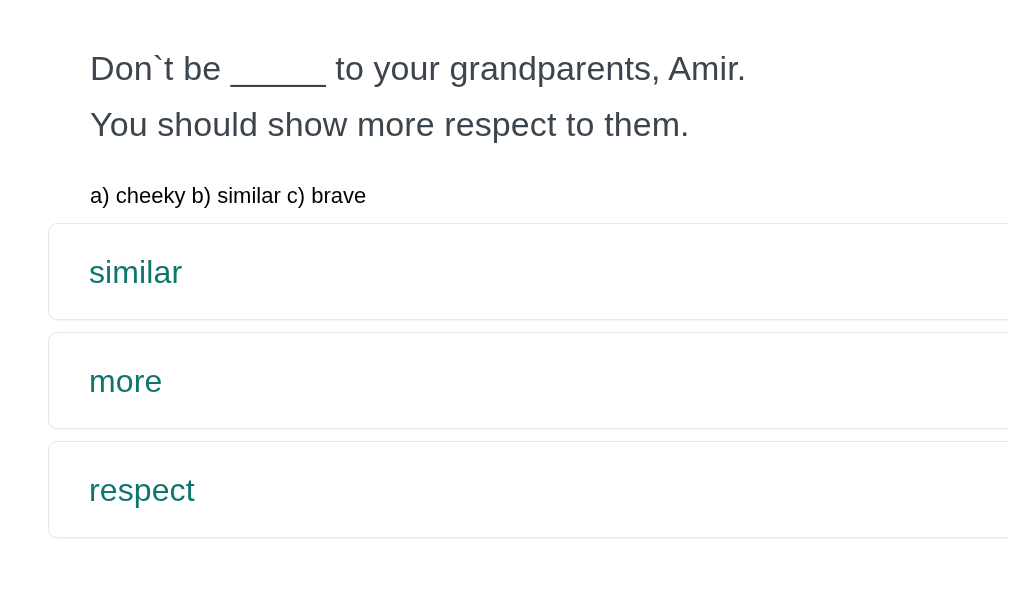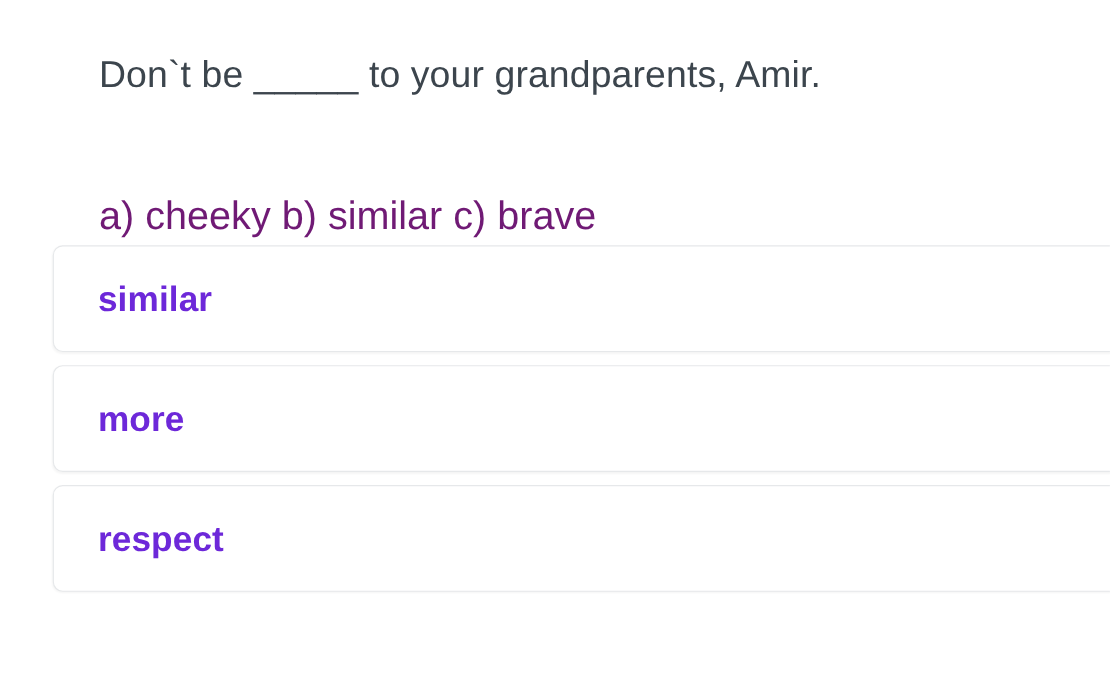--- a/index.html
+++ b/index.html
@@ -36,23 +36,23 @@
     line-height: 56px;
     color: #3c454d;
     letter-spacing: 0.1px;
     white-space: nowrap;
   }
 
   .options-line {
     position: absolute;
     left: 90px;
     top: 176px;
-    font-size: 36px;
+    font-size: 22px;
     line-height: 40px;
-    color: #701a75;
+    color: #000000;
     white-space: nowrap;
   }
 
   
   .answers {
     position: absolute;
     left: 48px;
     top: 223px;
     width: 985px; 
   }
@@ -69,32 +69,32 @@
     margin-bottom: 12px;
     display: flex;
     align-items: center;
     cursor: pointer;
   }
 
   .answer-label {
     padding-left: 40px;
     font-size: 32px;
     line-height: 36px;
-    color: #6d28d9;
+    color: #0f766e;
     letter-spacing: 0.1px;
-    font-weight: bold;
   }
 </style>
 </head>
 <body>
 
 <div class="screen">
 
   <div class="question-block">
     <div class="question-line">Don`t be _____ to your grandparents, Amir.</div>
+    <div class="question-line">You should show more respect to them.</div>
   </div>
 
   <div class="options-line">a) cheeky b) similar c) brave</div>
 
   <div class="answers">
 
     <div class="answer-card">
       <span class="answer-label">similar</span>
     </div>
 

